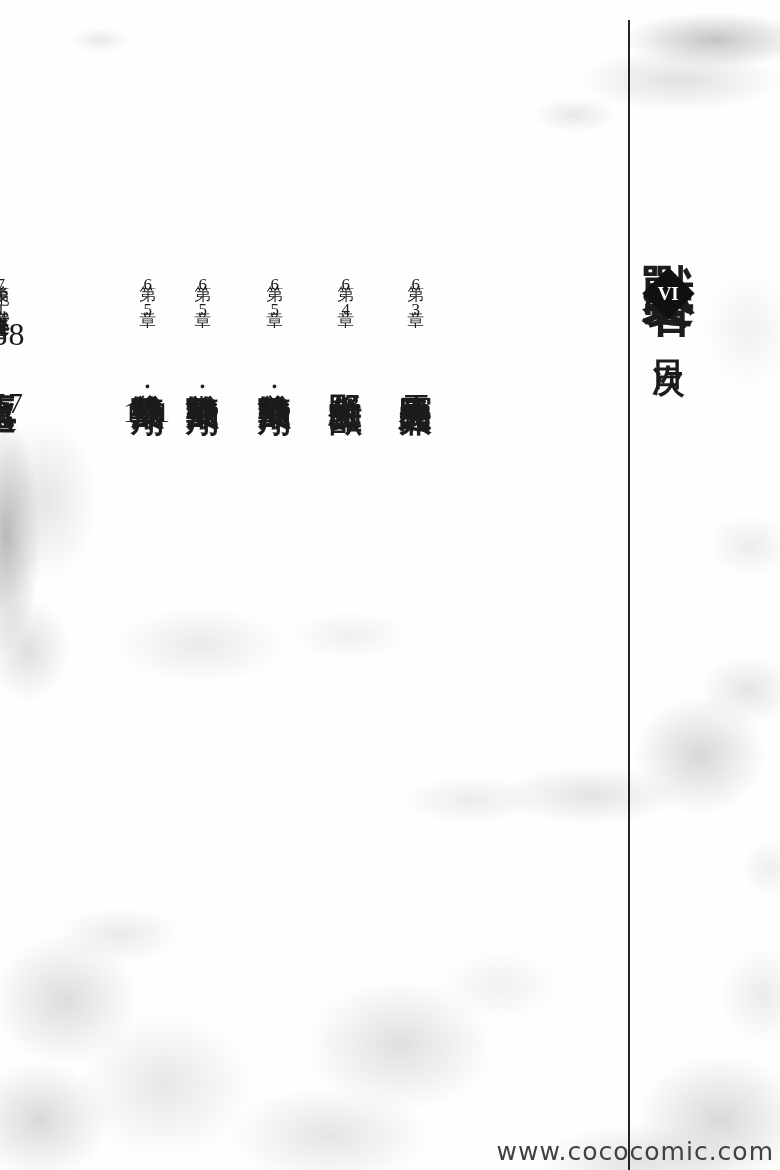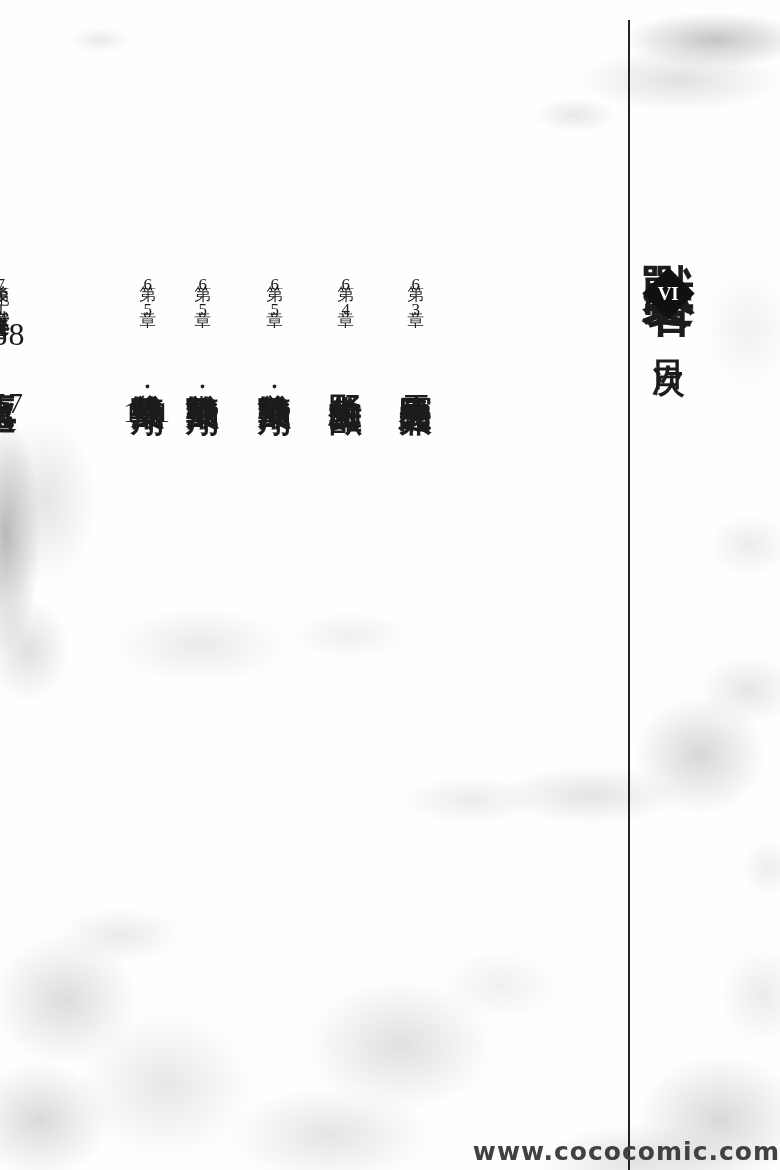--- a/index.html
+++ b/index.html
@@ -70,23 +70,23 @@
   .chap{font-size:17px;letter-spacing:3px;line-height:1.1;height:96px;}
   .title{font-size:33px;letter-spacing:2px;line-height:1.05;font-weight:600;}
   .title .sub{font-size:19px;letter-spacing:3px;font-weight:600;}
   .pagenum{font-size:30px;line-height:1;margin-top:12px;letter-spacing:1px;}
   .entry.afterword .chap{height:auto;margin-bottom:18px;}
   .entry.afterword .title{font-size:19px;letter-spacing:3px;font-weight:600;}
   .entry.afterword .pagenum{font-size:32px;margin-top:10px;}
 
   
   .watermark{
-    position:absolute;right:0;bottom:4px;
+    position:absolute;right:6px;bottom:4px;
     font-family:"DejaVu Sans","Liberation Sans",sans-serif;
-    font-size:25px;color:#414141;letter-spacing:1px;font-weight:700;
+    font-size:25px;color:#414141;letter-spacing:1px;font-weight:400;
   }
 </style>
 </head>
 <body>
 
 <div class="page">
 
   <div class="rule"></div>
 
   <div class="masthead">
@@ -101,21 +101,21 @@
 
   <div class="entry">
     <div class="chap vtext">第6章3</div>
     <div class="title vtext"><span>霧之民的大罪</span><span class="sub"></span></div>
     <div class="pagenum">3</div>
   </div>
 
   <div class="entry">
     <div class="chap vtext">第6章4</div>
     <div class="title vtext"><span>野生的雄獸</span><span class="sub"></span></div>
-    <div class="pagenum">46</div>
+    <div class="pagenum">33</div>
   </div>
 
   <div class="entry">
     <div class="chap vtext">第6章5</div>
     <div class="title vtext"><span>雙獸飛翔</span><span class="sub">・前篇</span></div>
     <div class="pagenum">63</div>
   </div>
 
   <div class="entry">
     <div class="chap vtext">第6章5</div>

